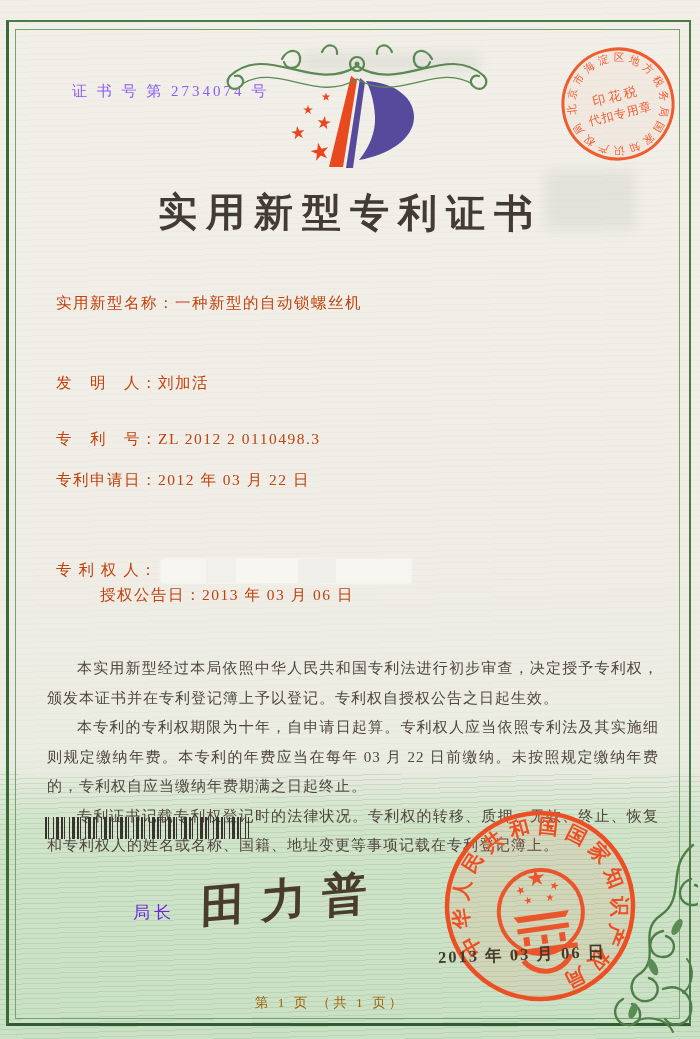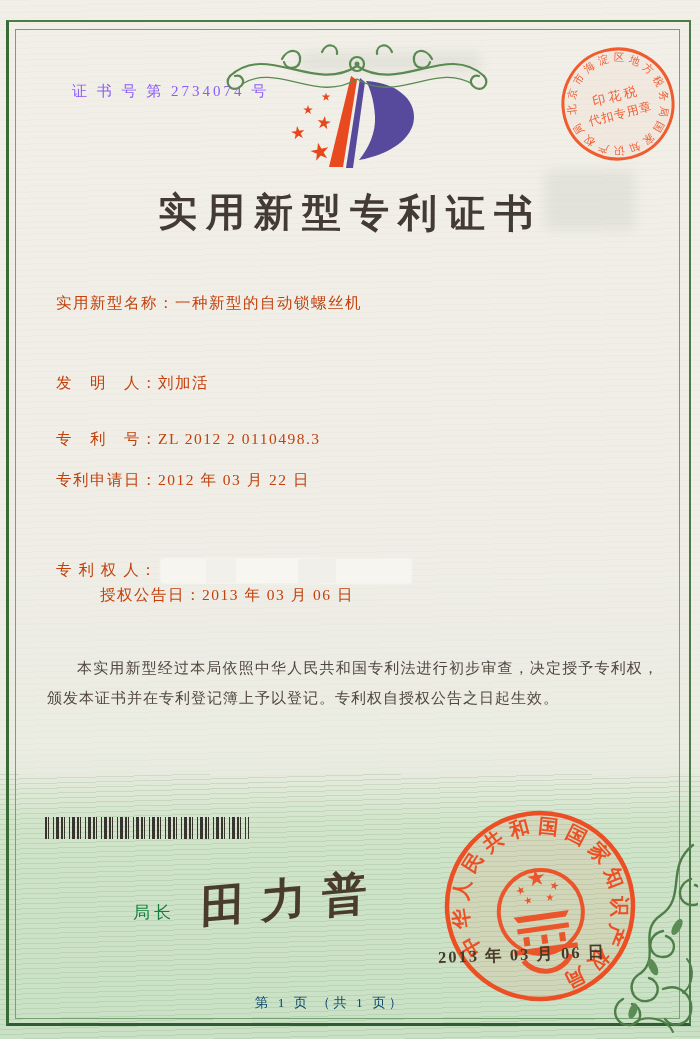--- a/index.html
+++ b/index.html
@@ -67,40 +67,40 @@
     position:absolute;left:45px;top:817px;width:204px;height:22px;
     background:repeating-linear-gradient(90deg,
       #38332e 0 2px, transparent 2px 3px,
       #38332e 3px 4px, transparent 4px 8px,
       #38332e 8px 9px, transparent 9px 11px,
       #38332e 11px 14px, transparent 14px 16px);
   }
 
   .commissioner{
     position:absolute;left:133px;top:901px;
-    font-size:17px;color:#15803d;letter-spacing:4px;
+    font-size:17px;color:#6d28d9;letter-spacing:4px;
   }
   .signature{
     position:absolute;left:200px;top:866px;width:260px;
     font-size:45px;font-weight:bold;color:#4a3c2c;letter-spacing:16px;
     transform:rotate(-5deg) skewX(-6deg);
     font-family:"DejaVu Serif","Liberation Serif",serif;
   }
 
   .tax-stamp{position:absolute;left:538px;top:26px;width:160px;height:160px;}
   .big-seal{position:absolute;left:434px;top:800px;width:212px;height:212px;}
   .seal-date{
     position:absolute;left:438px;top:944px;z-index:6;
     font-size:16.5px;font-weight:bold;color:#473a28;letter-spacing:2px;
     transform:rotate(-2deg);white-space:nowrap;
   }
 
   .footer{
     position:absolute;left:0;right:40px;top:994px;text-align:center;z-index:4;
-    font-size:13.5px;color:#0c4a6e;letter-spacing:3px;
+    font-size:13.5px;color:#a16207;letter-spacing:3px;
   }
 
   .ornament-top{position:absolute;left:222px;top:24px;width:270px;height:95px;z-index:3;}
   .ornament-corner{position:absolute;right:2px;bottom:0;width:95px;height:200px;z-index:3;}
 </style>
 </head>
 <body>
 
 <div class="paper"></div>
 <div class="paper-texture"></div>
@@ -162,20 +162,22 @@
   <div class="field-row f0"><span>实用新型名称：</span><span>一种新型的自动锁螺丝机</span></div>
   <div class="field-row f1"><span>发　明　人：</span><span>刘加活</span></div>
   <div class="field-row f2"><span>专　利　号：</span><span>ZL 2012 2 0110498.3</span></div>
   <div class="field-row f3"><span>专利申请日：</span><span>2012 年 03 月 22 日</span></div>
   <div class="field-row f4"><span>专 利 权 人：</span><span class="redacted"></span></div>
   <div class="field-row f5"><span>授权公告日：</span><span>2013 年 03 月 06 日</span></div>
 </div>
 
 <div class="paragraphs">
   <p>本实用新型经过本局依照中华人民共和国专利法进行初步审查，决定授予专利权，颁发本证书并在专利登记簿上予以登记。专利权自授权公告之日起生效。</p>
+  <p>本专利的专利权期限为十年，自申请日起算。专利权人应当依照专利法及其实施细则规定缴纳年费。本专利的年费应当在每年 03 月 22 日前缴纳。未按照规定缴纳年费的，专利权自应当缴纳年费期满之日起终止。</p>
+  <p>专利证书记载专利权登记时的法律状况。专利权的转移、质押、无效、终止、恢复和专利权人的姓名或名称、国籍、地址变更等事项记载在专利登记簿上。</p>
 </div>
 
 <div class="barcode"></div>
 
 <div class="commissioner">局长</div>
 <div class="signature">田力普</div>
 
 <svg class="big-seal" viewBox="0 0 212 212">
   <g transform="rotate(-8 106 106)">
     <circle cx="106" cy="106" r="93" fill="rgba(244,110,70,0.10)" stroke="#ed4f24" stroke-width="4.5"></circle>

